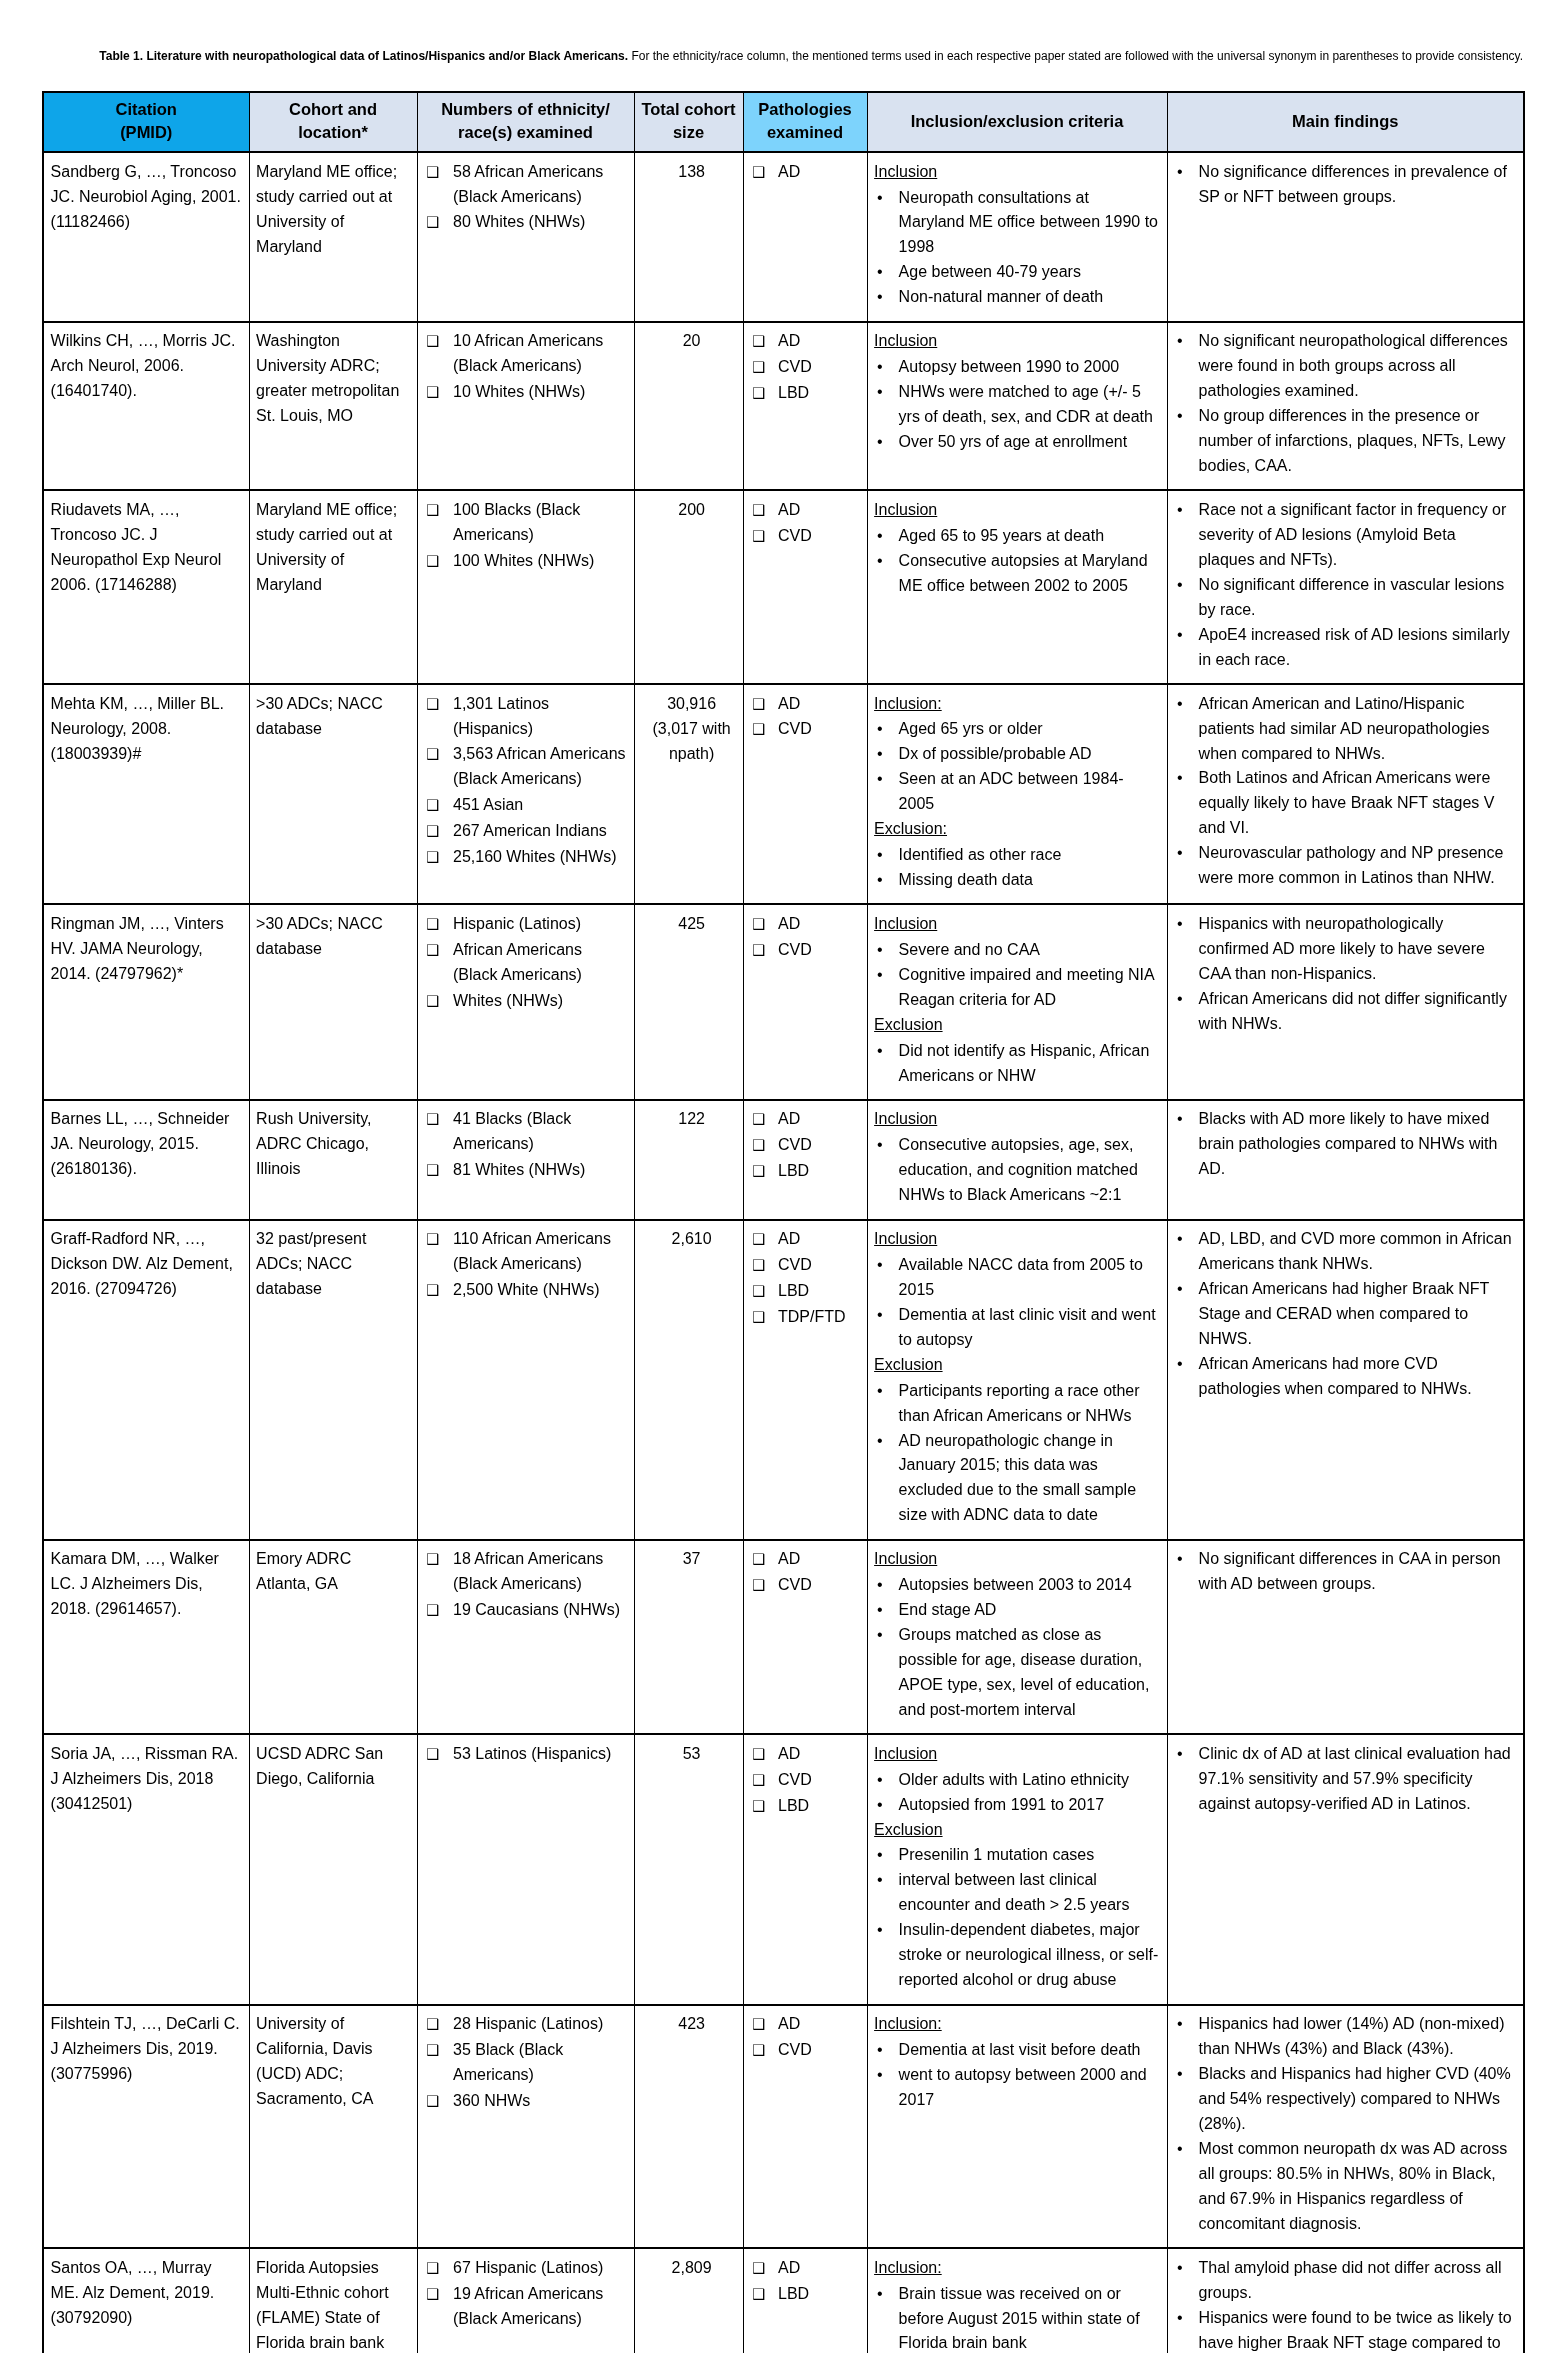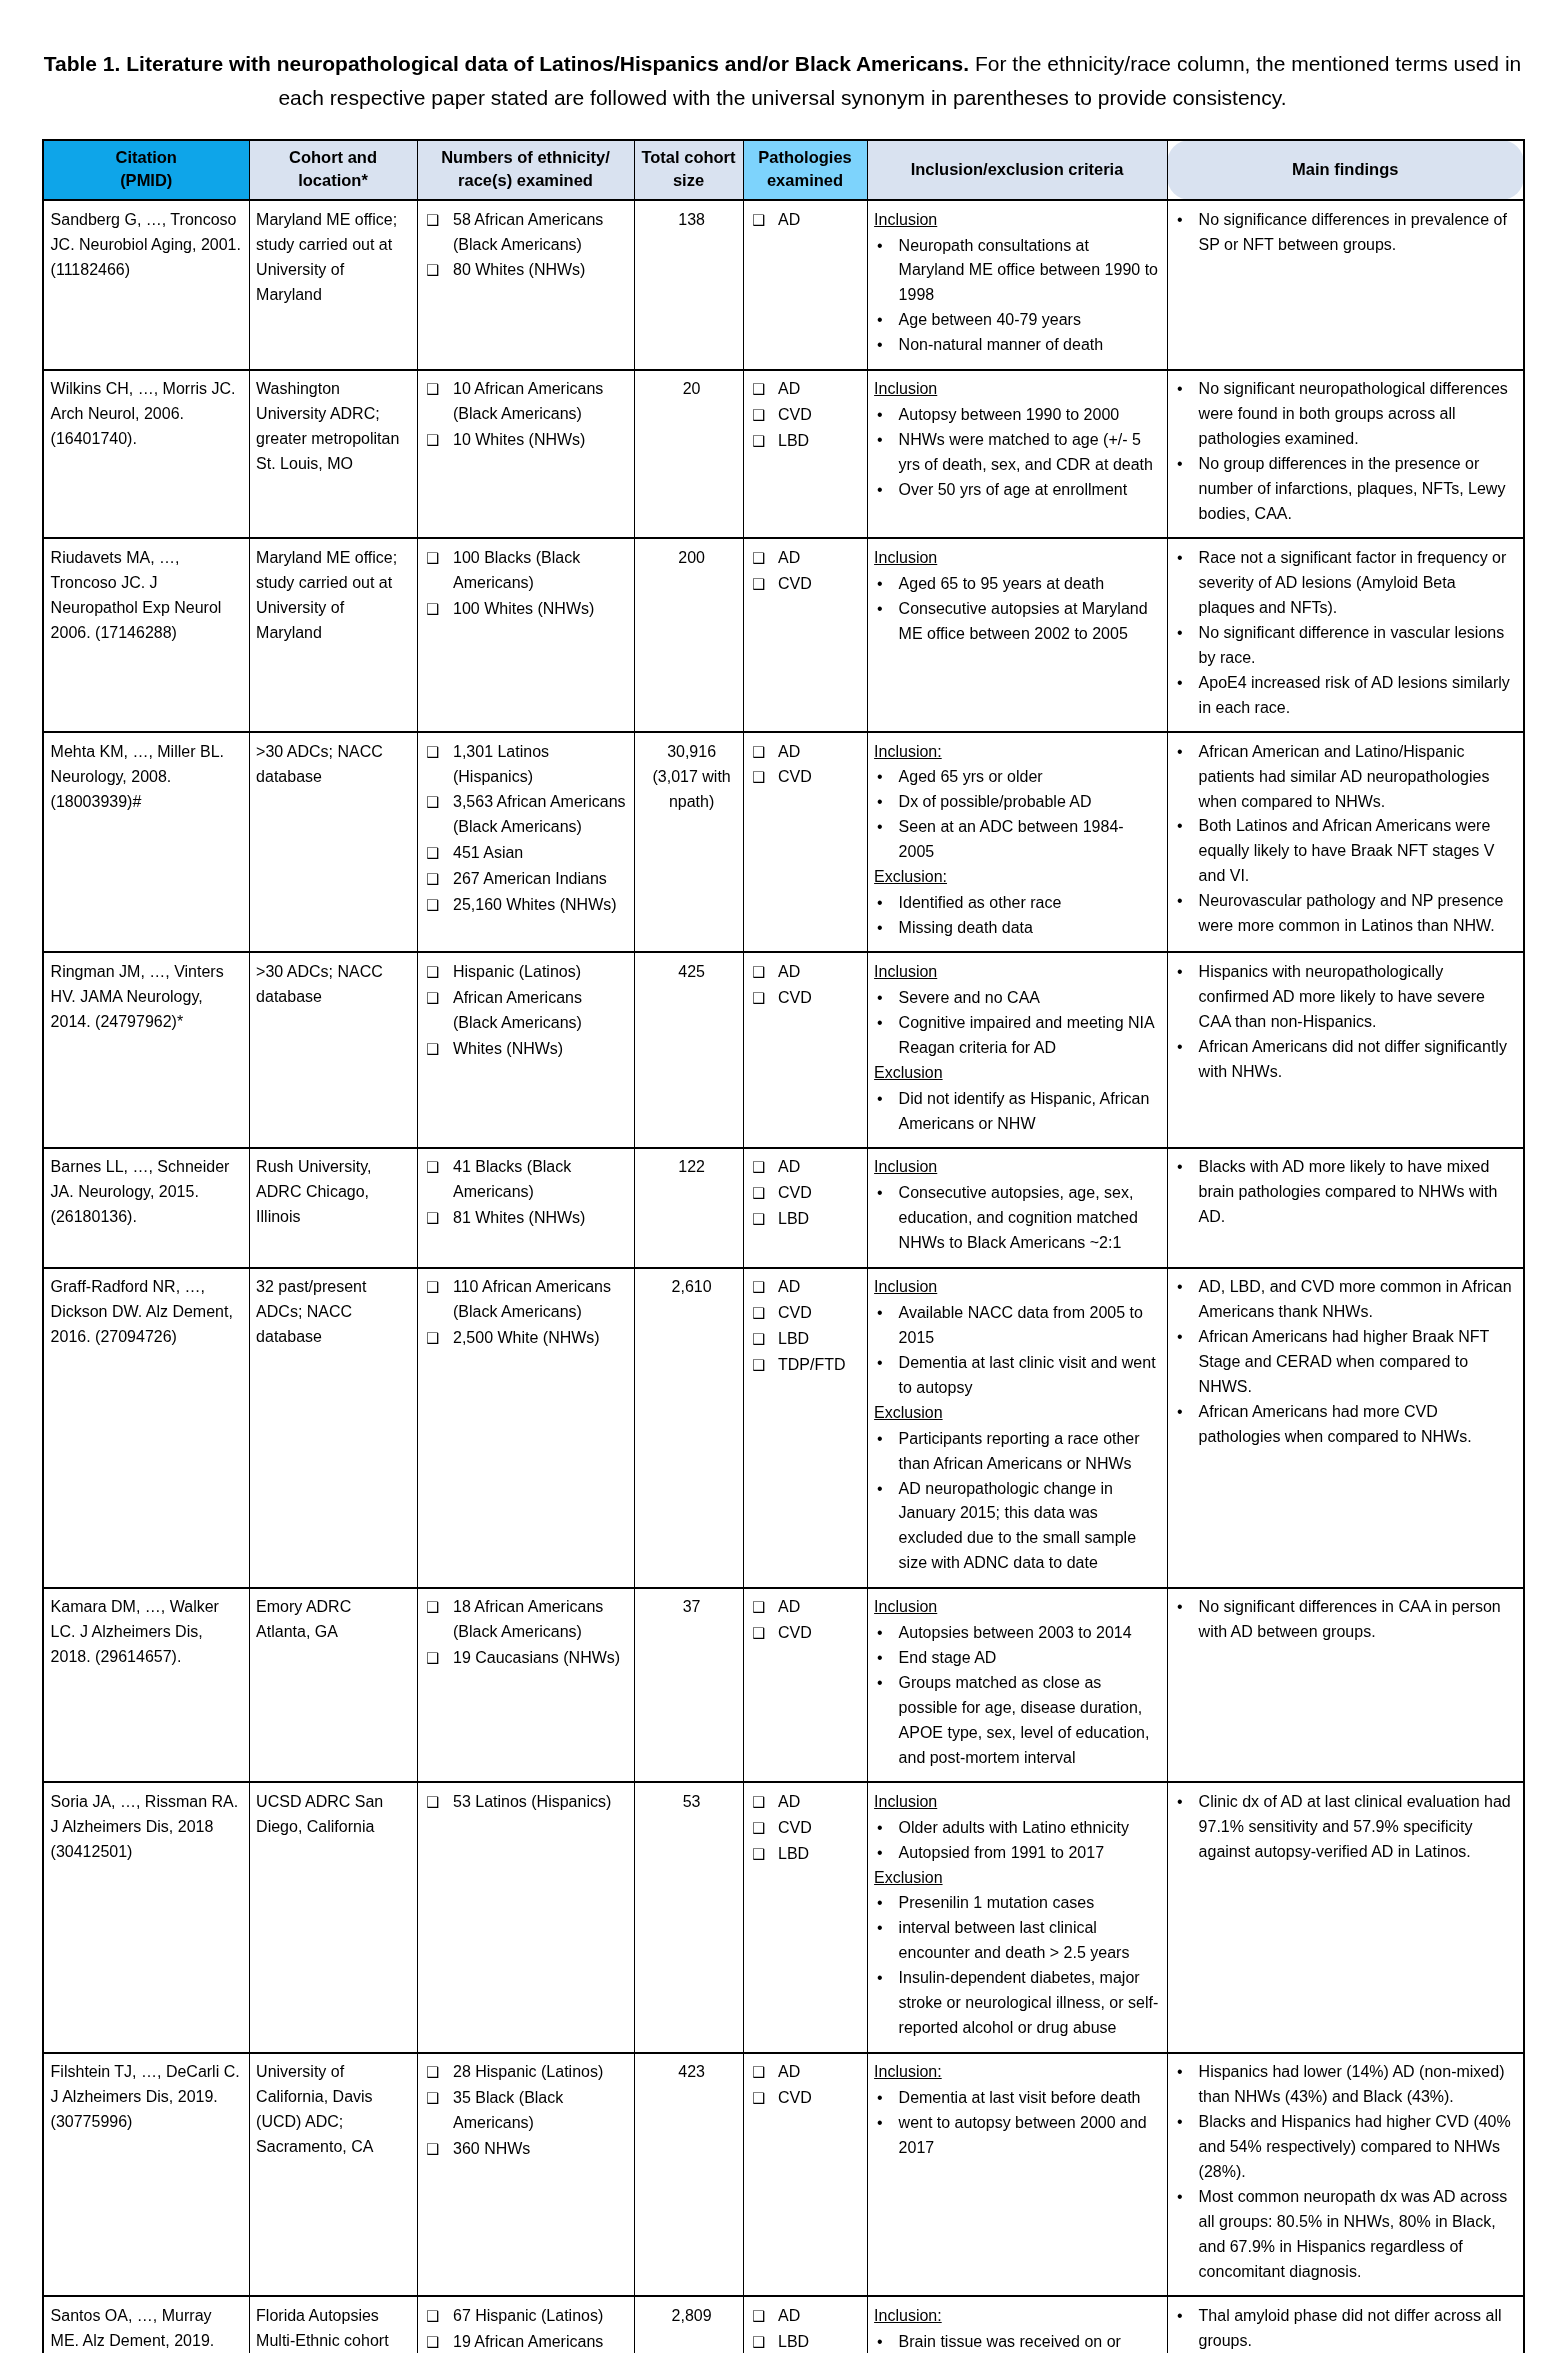--- a/index.html
+++ b/index.html
@@ -10,24 +10,24 @@
     color: #000;
     box-sizing: border-box;
   }
   .page {
     box-sizing: border-box;
     width: 1563px;
     min-height: 2628px;
     padding: 47px 40px 28px 42px;
   }
   .title {
-    font-size: 21px;
+    font-size: 12px;
     line-height: 1.6;
     margin: 0 0 24.5px 0;
-    text-align: center;
+    text-align: right;
   }
   .title .t-bold { font-weight: bold; }
   table.lit-table {
     border-collapse: collapse;
     table-layout: fixed;
     width: 1481px;
     border: 2.4px solid #000;
   }
   table.lit-table th, table.lit-table td {
     border-left: 1.9px solid #000;
@@ -98,21 +98,21 @@
         <th style="background: #0ea5e9; margin-left: 46px;">Citation
 (PMID)</th>
         <th style="background: rgb(217, 226, 240);">Cohort and location*</th>
         <th style="background: rgb(217, 226, 240);">Numbers of ethnicity/
 race(s) examined</th>
         <th style="background: rgb(217, 226, 240);">Total cohort
 size</th>
         <th style="background: #7dd3fc;">Pathologies
 examined</th>
         <th style="background: rgb(217, 226, 240); margin-left: 28px;">Inclusion/exclusion criteria</th>
-        <th style="background: rgb(217, 226, 240); border-radius: 23px;">Main findings</th>
+        <th style="background: rgb(217, 226, 240);">Main findings</th>
       </tr>
     </thead>
     <tbody id="table-body">
         <tr>
     <td class="cell citation">Sandberg G, …, Troncoso JC. Neurobiol Aging, 2001. (11182466)</td>
     <td class="cell cohort">Maryland ME office; study carried out at University of Maryland</td>
     <td class="cell ethnicities">
             <div class="check-item">
               <span class="cbx">❑</span>
               <span class="itxt">58 African Americans (Black Americans)</span>

